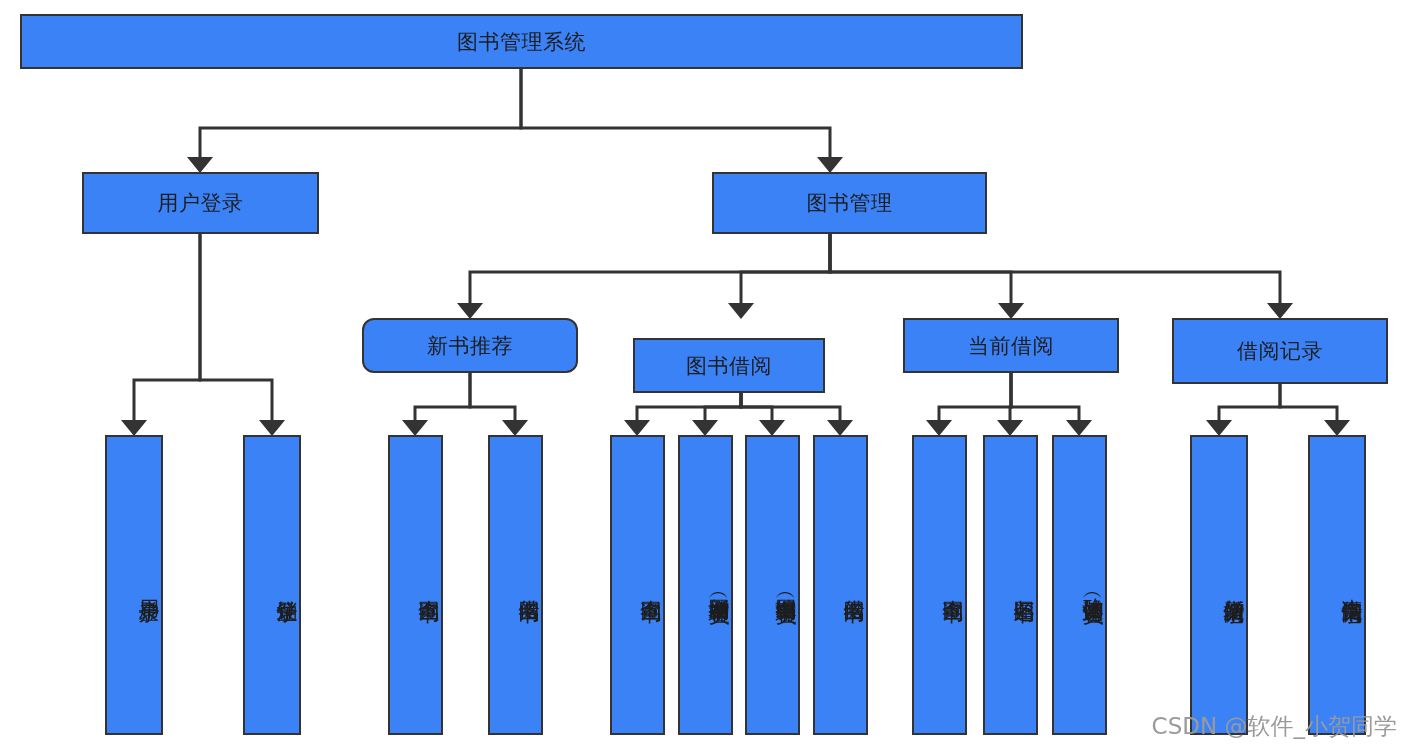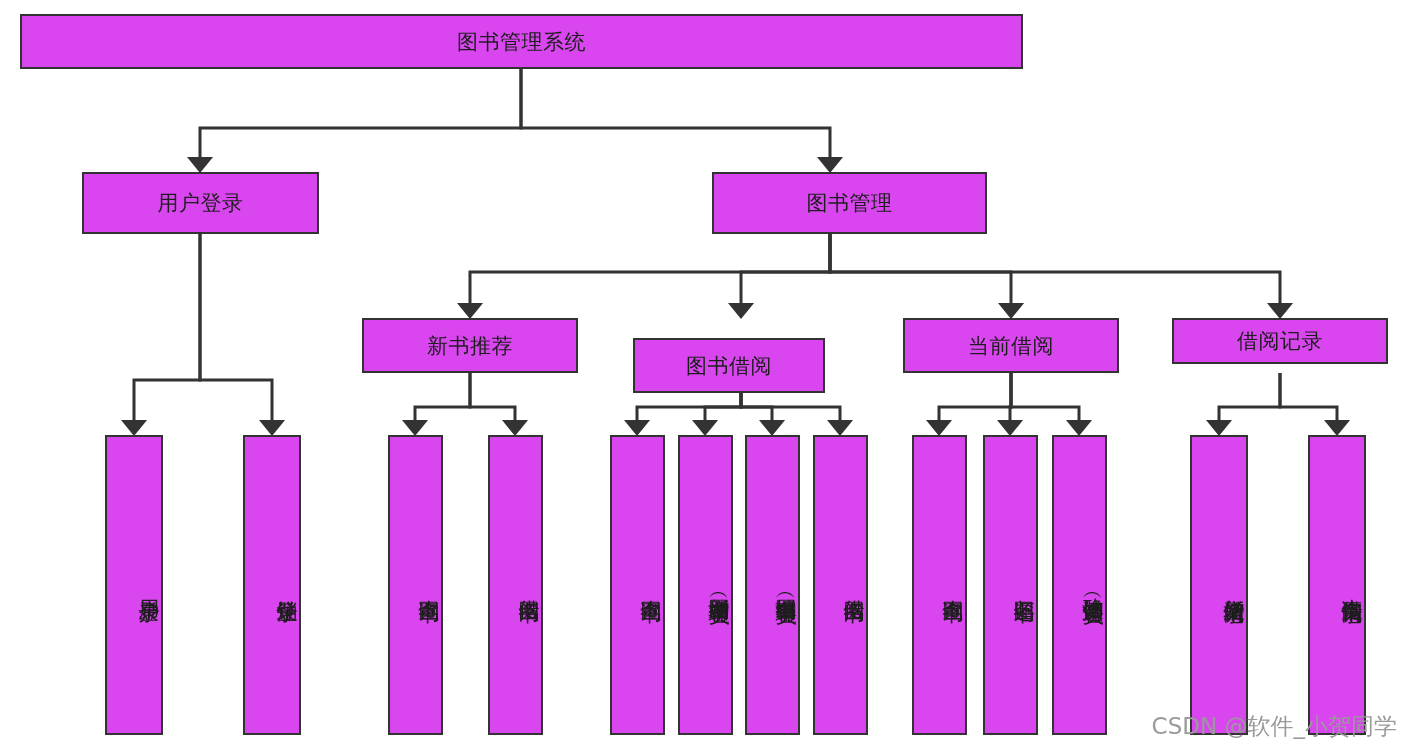--- a/index.html
+++ b/index.html
@@ -22,21 +22,21 @@
     left: 0;
     top: 0;
     width: 1405px;
     height: 747px;
     pointer-events: none;
   }
   .node {
     position: absolute;
     box-sizing: border-box;
     border: 2.5px solid #333333;
-    background: #d946ef;
+    background: #3b82f6;
     display: flex;
     align-items: center;
     justify-content: center;
     color: #1d1d1d;
     z-index: 2;
   }
   .node.horiz {
     font-size: 21px;
     letter-spacing: 0.5px;
   }
@@ -103,30 +103,30 @@
   <div id="nodes-layer">
       <div class="node horiz" style="left: 20px; top: 14px; width: 1003px; height: 55px;">
         <span>图书管理系统</span>
       </div>
       <div class="node horiz" style="left: 82px; top: 172px; width: 237px; height: 62px;">
         <span>用户登录</span>
       </div>
       <div class="node horiz" style="left: 712px; top: 172px; width: 275px; height: 62px;">
         <span>图书管理</span>
       </div>
-      <div class="node horiz" style="left: 362px; top: 318px; width: 216px; height: 55px;">
+      <div class="node horiz" style="left: 362px; top: 318px; width: 216px; height: 55px; border-radius: 12px;">
         <span>新书推荐</span>
       </div>
       <div class="node horiz" style="left: 633px; top: 318px; width: 192px; height: 55px; margin-top: 20px;">
         <span>图书借阅</span>
       </div>
       <div class="node horiz" style="left: 903px; top: 318px; width: 216px; height: 55px; text-align: center;">
         <span>当前借阅</span>
       </div>
-      <div class="node horiz" style="left: 1172px; top: 318px; width: 216px; height: 46px;">
+      <div class="node horiz" style="left: 1172px; top: 318px; width: 216px; height: 66px;">
         <span>借阅记录</span>
       </div>
       <div class="node vert" style="left: 105px; top: 435px; width: 58px; height: 300px;">
         <span>用户登录</span>
       </div>
       <div class="node vert" style="left: 243px; top: 435px; width: 58px; height: 300px;">
         <span>注销登录</span>
       </div>
       <div class="node vert" style="left: 388px; top: 435px; width: 55px; height: 300px;">
         <span>查询图书</span>

